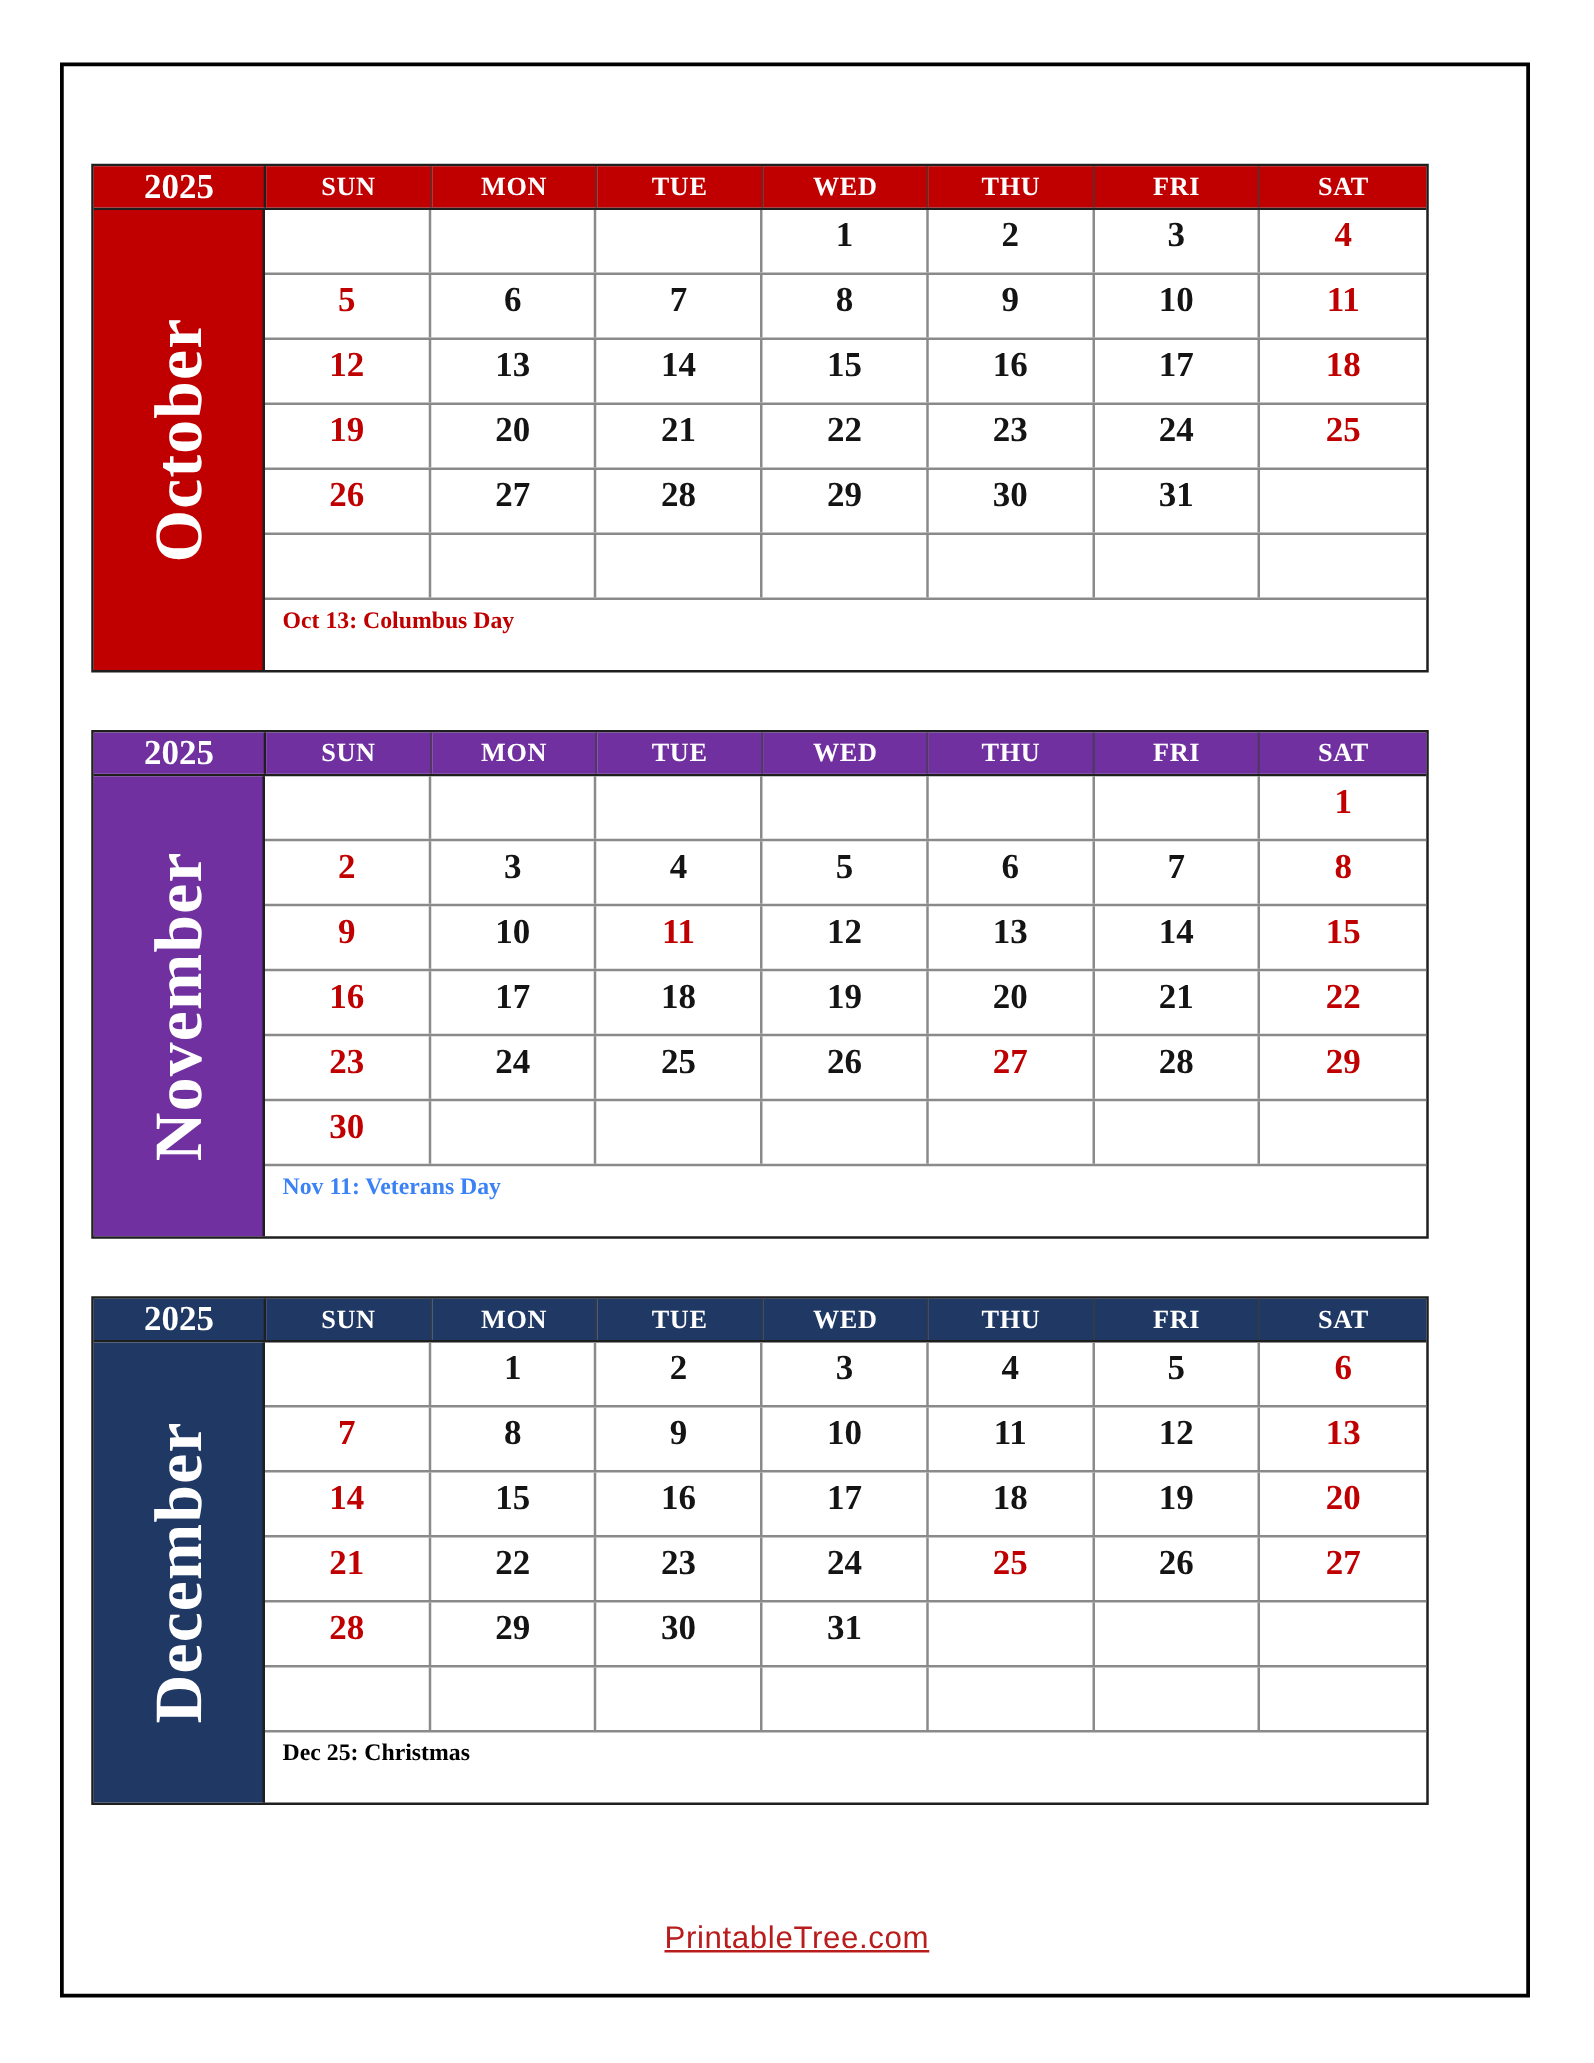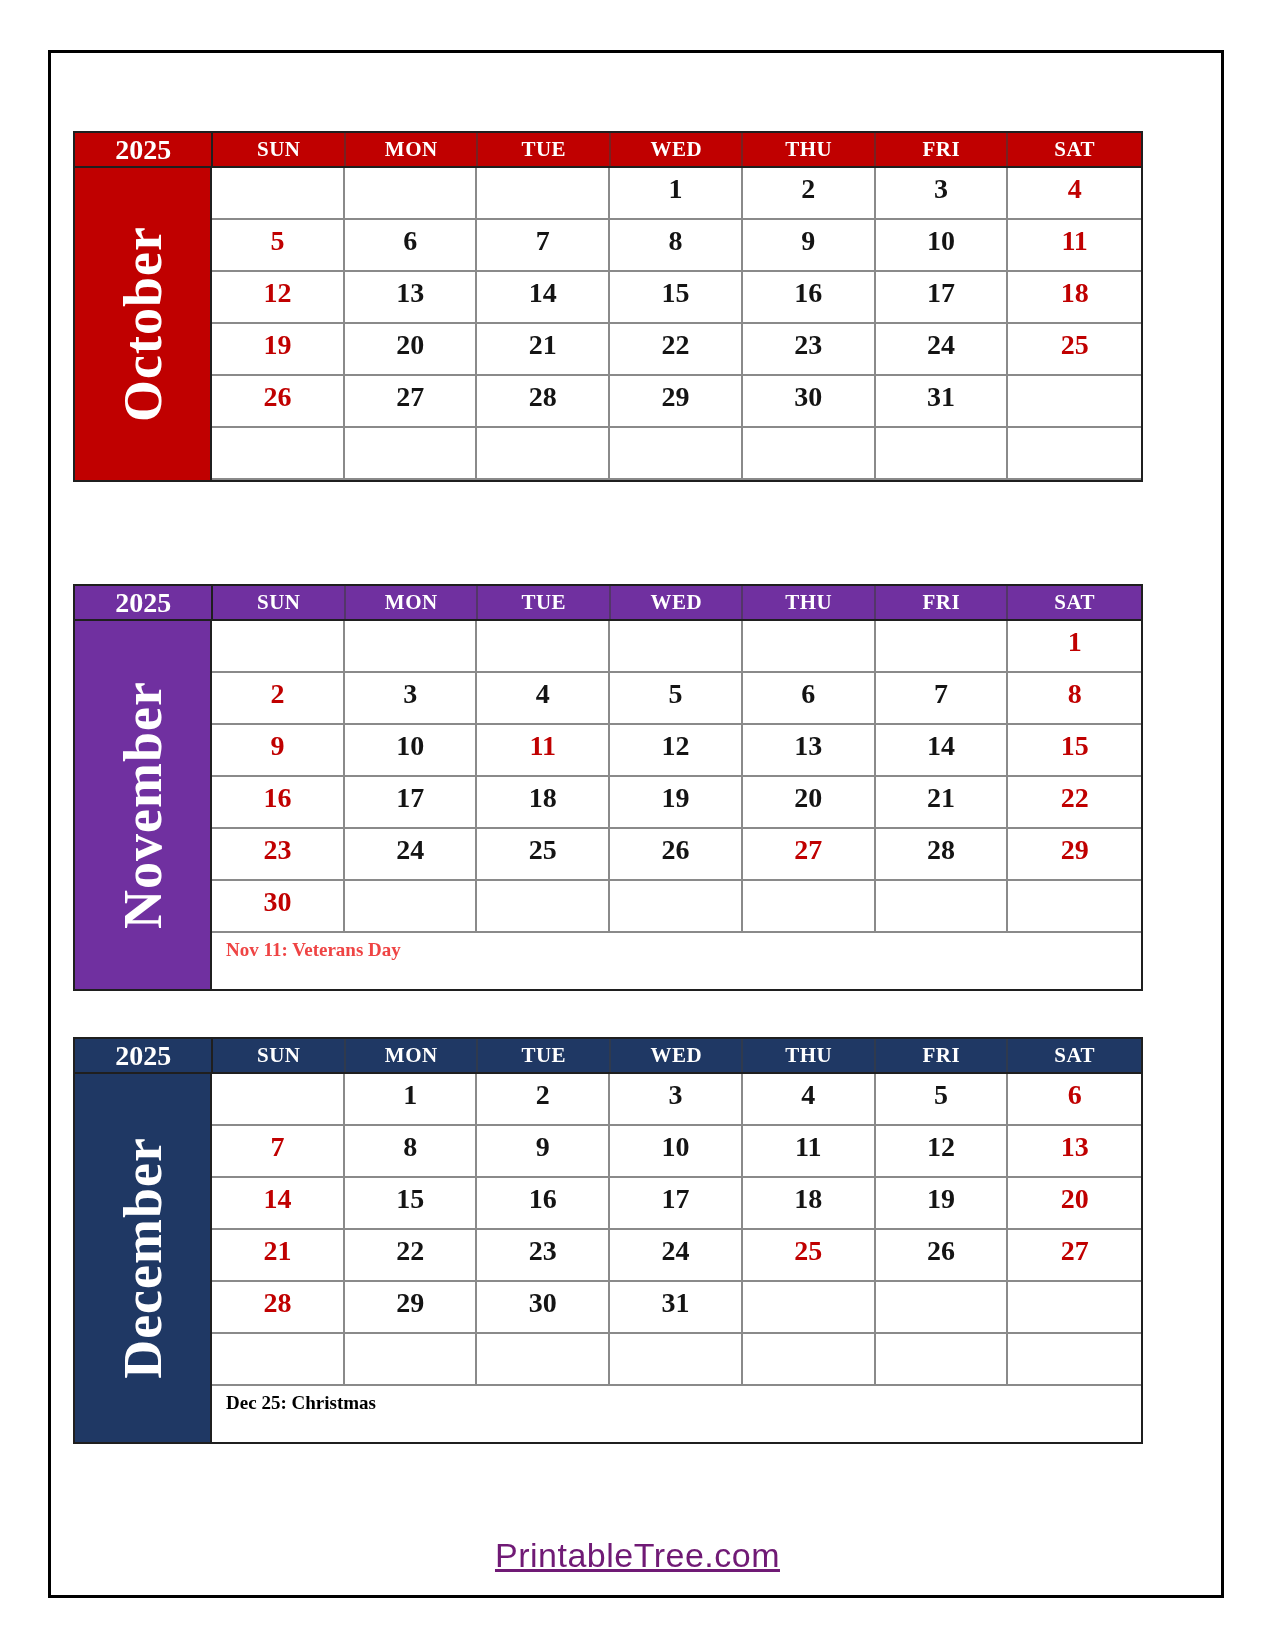--- a/index.html
+++ b/index.html
@@ -41,21 +41,21 @@
   }
   .day-cell:last-child{border-right:none;}
   .notes-row{
     height:56px;box-sizing:border-box;padding:5px 0 0 14px;
     font-weight:bold;font-size:19px;line-height:24px;
   }
   .footer{
     position:absolute;left:0;top:1536px;width:1275px;text-align:center;
   }
   .footer a{
-    font-size:34px;color:#701a75;text-decoration:underline;font-weight:normal;
+    font-size:25px;color:#b91c1c;text-decoration:underline;font-weight:normal;
     letter-spacing:0.5px;cursor:pointer;
   }
 </style>
 </head>
 <body>
 
 <div class="page-frame"></div>
 
 <div id="months-root">
     <div class="month-block" style="top: 131px;">
@@ -121,20 +121,23 @@
           </div>
           <div class="week-row">
             <div class="day-cell" style="color: rgb(20, 20, 20);"></div>
             <div class="day-cell" style="color: rgb(20, 20, 20);"></div>
             <div class="day-cell" style="color: rgb(20, 20, 20);"></div>
             <div class="day-cell" style="color: rgb(20, 20, 20);"></div>
             <div class="day-cell" style="color: rgb(20, 20, 20);"></div>
             <div class="day-cell" style="color: rgb(20, 20, 20);"></div>
             <div class="day-cell" style="color: rgb(20, 20, 20);"></div>
           </div>
+          <div class="notes-row" style="color: rgb(192, 0, 0);">
+            <div>Oct 13: Columbus Day</div>
+          </div>
         </div>
       </div>
     </div>
     <div class="month-block" style="top: 584px;">
       <div class="hdr-row">
         <div class="hdr-cell year-cell" style="background: rgb(112, 48, 160);">2025</div>
         <div class="hdr-cell dow-cell" style="background: rgb(112, 48, 160);">SUN</div>
         <div class="hdr-cell dow-cell" style="background: rgb(112, 48, 160);">MON</div>
         <div class="hdr-cell dow-cell" style="background: rgb(112, 48, 160);">TUE</div>
         <div class="hdr-cell dow-cell" style="background: rgb(112, 48, 160);">WED</div>
@@ -194,21 +197,21 @@
           </div>
           <div class="week-row">
             <div class="day-cell" style="color: rgb(192, 0, 0);">30</div>
             <div class="day-cell" style="color: rgb(20, 20, 20);"></div>
             <div class="day-cell" style="color: rgb(20, 20, 20);"></div>
             <div class="day-cell" style="color: rgb(20, 20, 20);"></div>
             <div class="day-cell" style="color: rgb(20, 20, 20);"></div>
             <div class="day-cell" style="color: rgb(20, 20, 20);"></div>
             <div class="day-cell" style="color: rgb(20, 20, 20);"></div>
           </div>
-          <div class="notes-row" style="color: #ef4444;">
+          <div class="notes-row" style="color: #3b82f6;">
             <div>Nov 11: Veterans Day</div>
           </div>
         </div>
       </div>
     </div>
     <div class="month-block" style="top: 1037px;">
       <div class="hdr-row">
         <div class="hdr-cell year-cell" style="background: rgb(31, 56, 100);">2025</div>
         <div class="hdr-cell dow-cell" style="background: rgb(31, 56, 100);">SUN</div>
         <div class="hdr-cell dow-cell" style="background: rgb(31, 56, 100);">MON</div>

